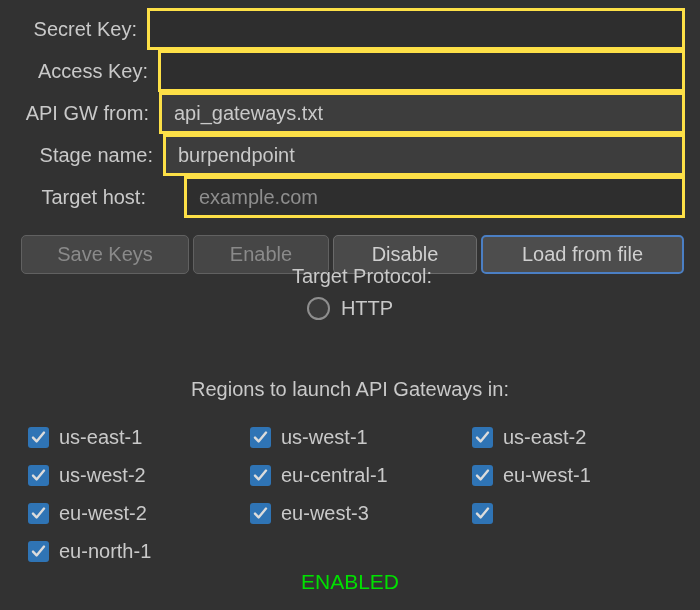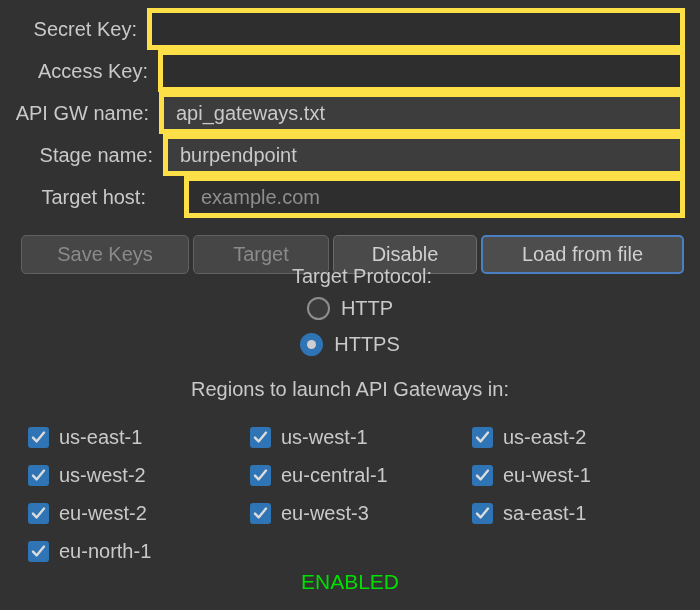--- a/index.html
+++ b/index.html
@@ -39,21 +39,21 @@
     font-size: 20px;
     color: #c9c9c9;
     white-space: nowrap;
   }
   .field {
     position: absolute;
     top: 0;
     height: 42px;
     right: 15px;
     box-sizing: border-box;
-    border: 5px solid #fde047;
+    border: 3px solid #fde047;
     background: #2e2e2e;
     display: flex;
     align-items: center;
     padding-left: 12px;
     font-size: 20px;
     color: #c9c9c9;
     overflow: hidden;
     white-space: nowrap;
   }
   .field.filled {
@@ -221,21 +221,21 @@
   </div>
 
   <div class="row">
     <div class="row-label" style="left:0;width:148px;padding-right:0;">Access Key:</div>
     <div class="field" style="left:158px;">
       <span></span>
     </div>
   </div>
 
   <div class="row">
-    <div class="row-label" style="left:0;width:149px;">API GW name:</div>
+    <div class="row-label" style="left:0;width:149px;">API GW from:</div>
     <div class="field filled" style="left:159px;">
       <span>api_gateways.txt</span>
     </div>
   </div>
 
   <div class="row">
     <div class="row-label" style="left:0;width:153px;">Stage name:</div>
     <div class="field filled" style="left:163px;">
       <span>burpendpoint</span>
     </div>
@@ -244,41 +244,35 @@
   <div class="row">
     <div class="row-label" style="left:0;width:146px;">Target host:</div>
     <div class="field" style="left:156px;margin-left:28px;">
       <span class="ph">example.com</span>
     </div>
   </div>
 </div>
 
 <div class="buttons">
   <div class="btn disabled" style="left:21px;width:168px;">Save Keys</div>
-  <div class="btn disabled" style="left:193px;width:136px;">Target</div>
+  <div class="btn disabled" style="left:193px;width:136px;">Enable</div>
   <div class="btn" style="left:333px;width:144px;">Disable</div>
   <div class="btn focused" style="left:481px;width:203px;">Load from file</div>
 </div>
 
 <div class="protocol">
   <div class="protocol-title">Target Protocol:</div>
 
   <div class="radio-row">
     <div class="hit">
       <span class="radio"></span>
       <span class="radio-label">HTTP</span>
     </div>
   </div>
 
-  <div class="radio-row">
-    <div class="hit">
-      <span class="radio checked"></span>
-      <span class="radio-label">HTTPS</span>
-    </div>
-  </div>
 </div>
 
 <div class="regions-title">Regions to launch API Gateways in:</div>
 
 <div class="region-grid">
 
   <div class="region-row">
     <div class="region-item">
       <span class="cbx">
           <svg width="17" height="17" viewBox="0 0 17 17">
@@ -348,21 +342,20 @@
           </svg>
         </span>
       <span class="region-label">eu-west-3</span>
     </div>
     <div class="region-item">
       <span class="cbx">
           <svg width="17" height="17" viewBox="0 0 17 17">
             <path d="M3 8.6 L6.6 12.4 L14 3.6" stroke="#dcdcdc" stroke-width="2.4" fill="none" stroke-linecap="round" stroke-linejoin="round"></path>
           </svg>
         </span>
-      <span class="region-label">sa-east-1</span>
     </div>
   </div>
 
   <div class="region-row">
     <div class="region-item">
       <span class="cbx">
           <svg width="17" height="17" viewBox="0 0 17 17">
             <path d="M3 8.6 L6.6 12.4 L14 3.6" stroke="#dcdcdc" stroke-width="2.4" fill="none" stroke-linecap="round" stroke-linejoin="round"></path>
           </svg>
         </span>

